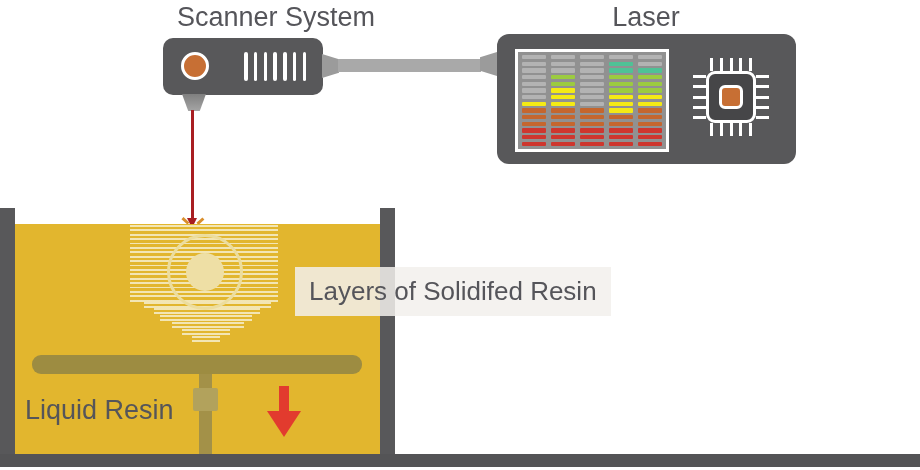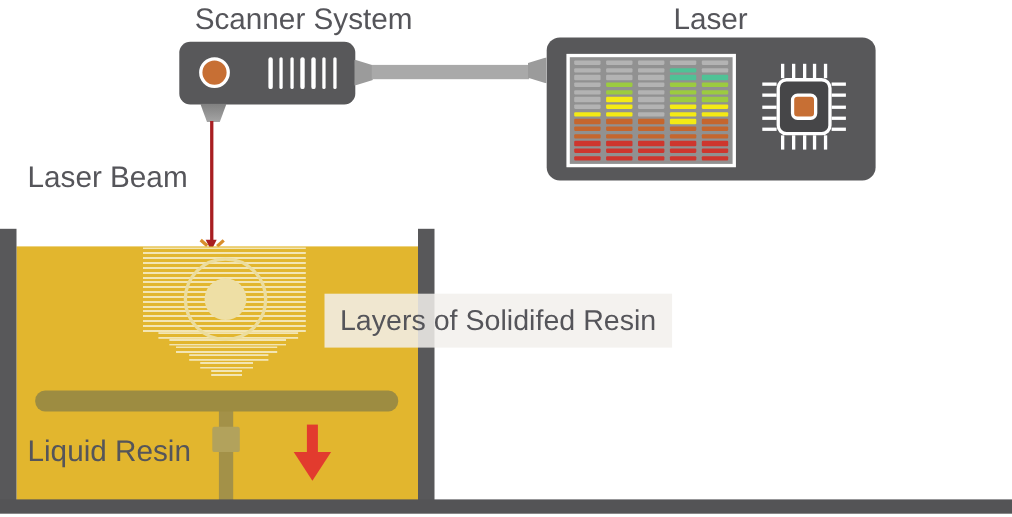--- a/index.html
+++ b/index.html
@@ -242,21 +242,20 @@
         <div class="pin"></div>
         <div class="pin"></div>
         <div class="pin"></div>
       </div>
     </div>
 
   <div class="abs beam"></div>
   <div class="abs beam-head"></div>
   <div class="abs spark s1"></div>
   <div class="abs spark s2"></div>
-  <div class="abs sidelabel t-beam">Laser Beam</div>
 
   <div class="abs resin"></div>
 
   <div class="abs hatch solid-block"></div>
   <div class="abs hatch step st1"></div>
   <div class="abs hatch step st2"></div>
   <div class="abs hatch step st3"></div>
   <div class="abs hatch step st4"></div>
   <div class="abs hatch step st5"></div>
   <div class="abs hatch step st6"></div>

